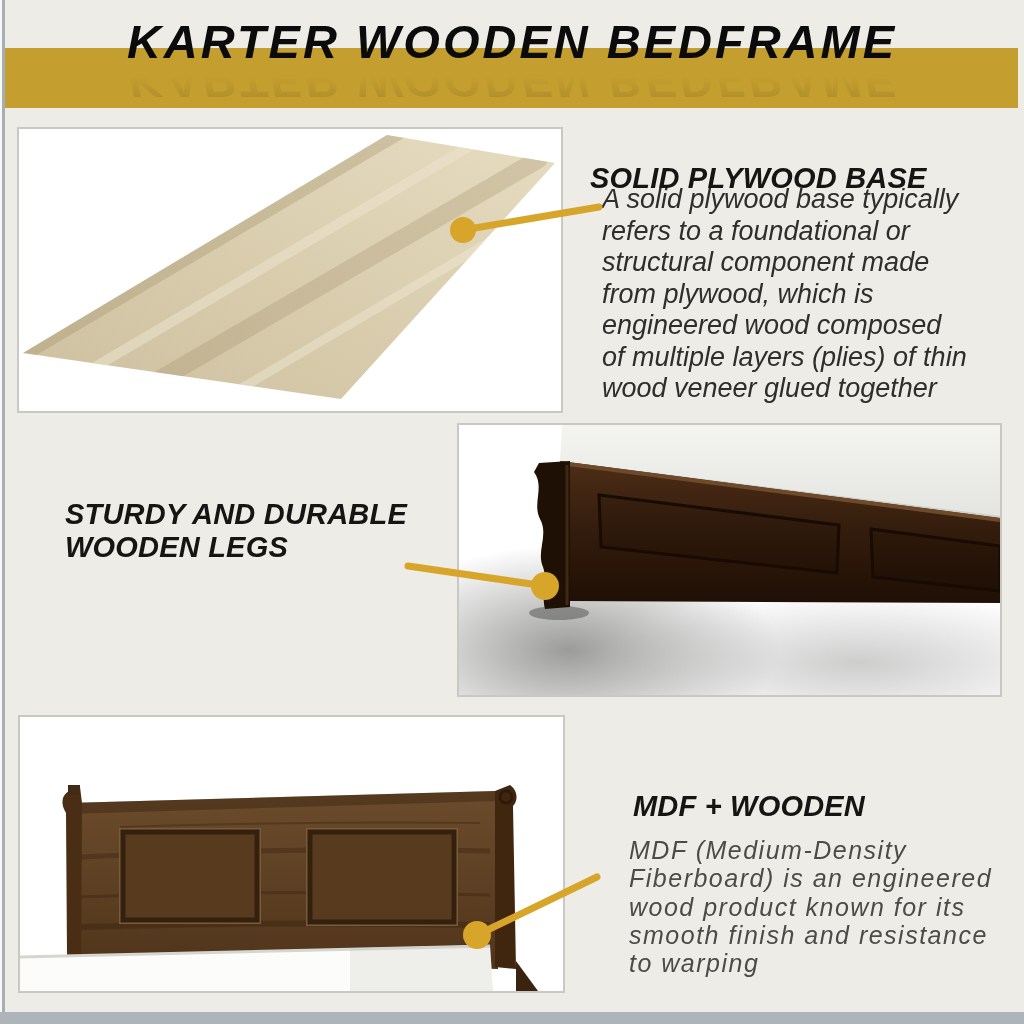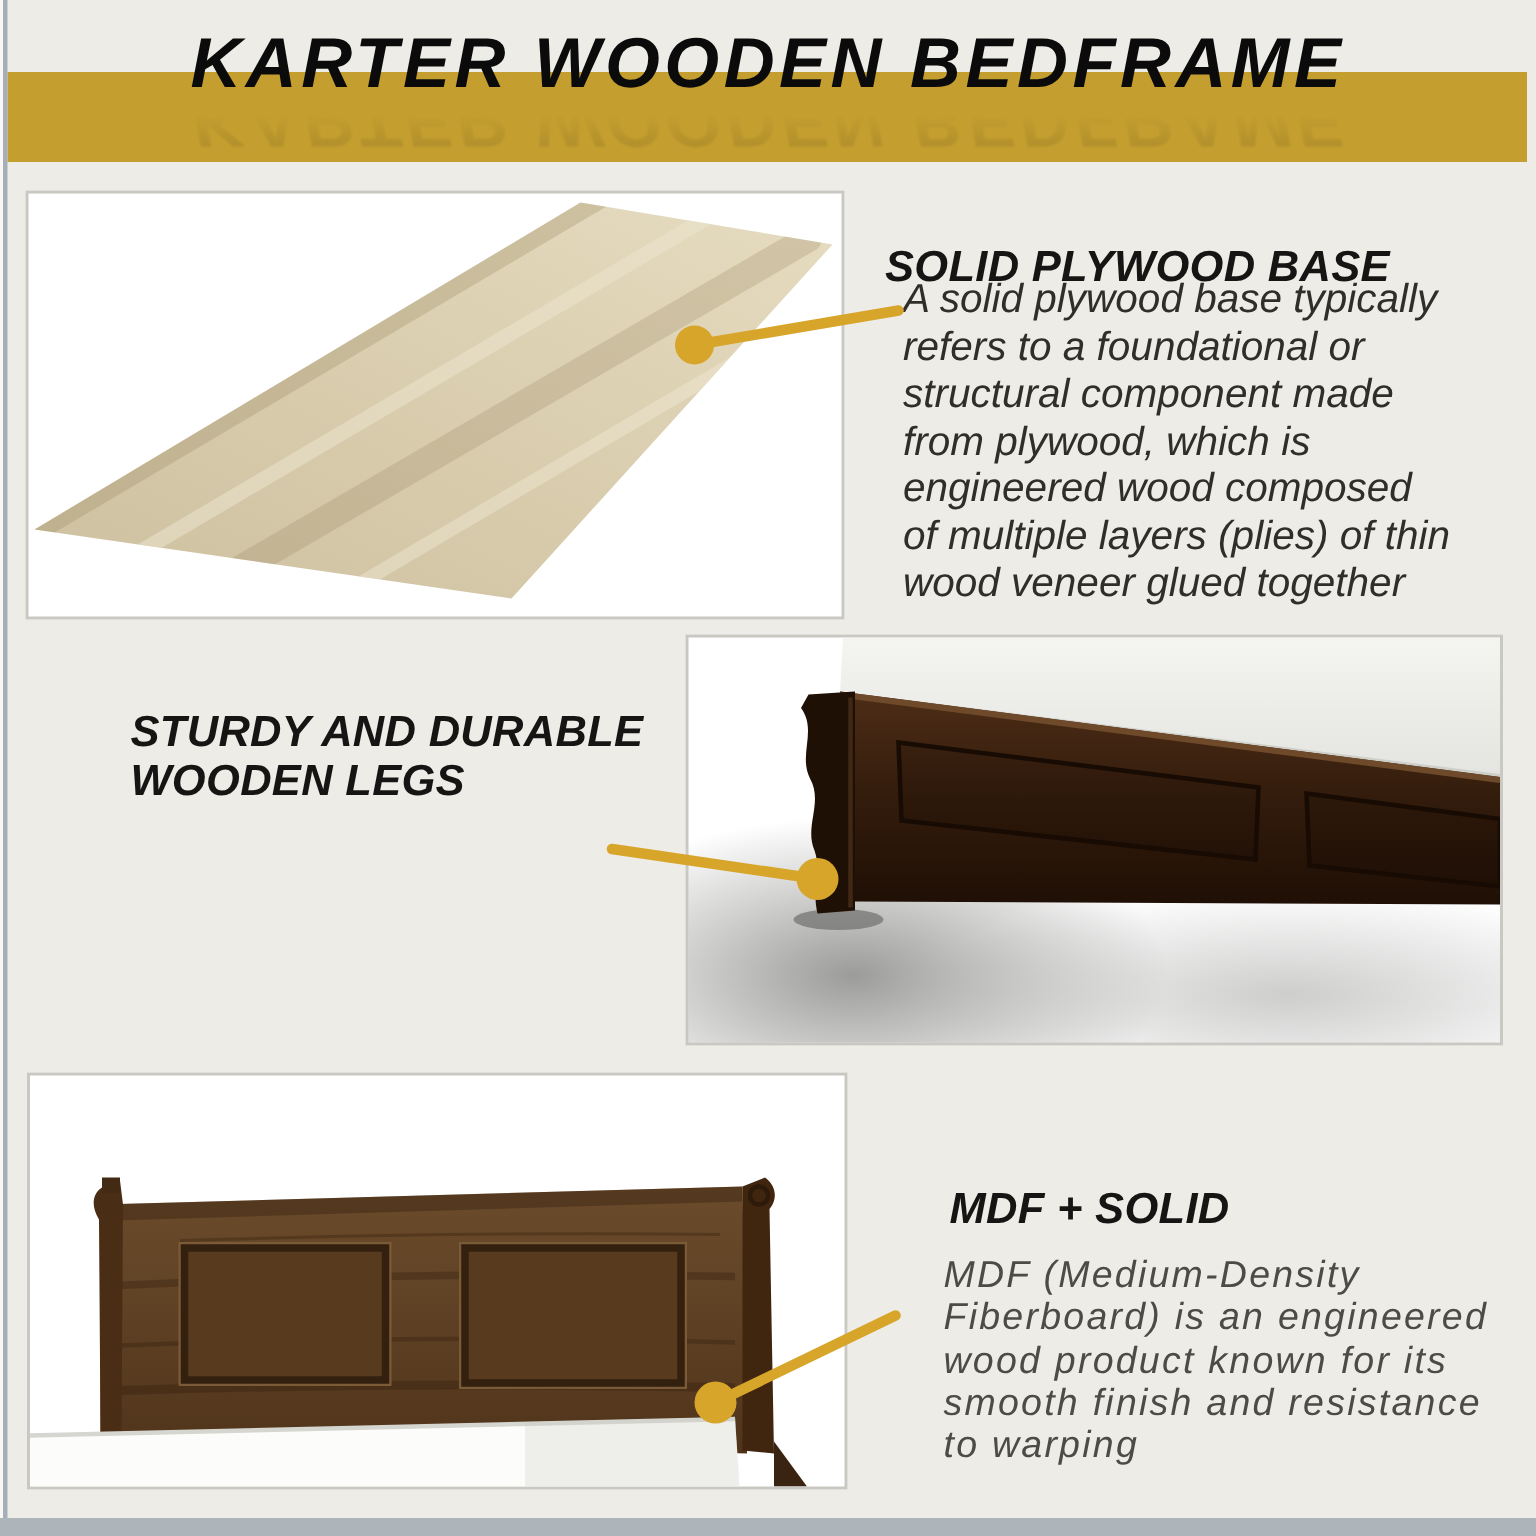--- a/index.html
+++ b/index.html
@@ -39,21 +39,21 @@
   .heading{
     position:absolute;margin:0;color:#161513;font-weight:700;
     font-size:29px;line-height:33px;letter-spacing:0.2px;white-space:pre-line;
   }
   .body-copy{
     position:absolute;margin:0;color:#2f2e2b;
     font-size:27px;line-height:31.5px;white-space:pre-line;
   }
   .h-1{left:590px;top:146px;margin-top:16px;}
   .b-1{left:602px;top:184px;width:430px;}
-  .h-2{left:65px;top:472px;margin-left:22px;}
+  .h-2{left:65px;top:498px;}
   .b-2{left:63px;top:556px;width:420px;}
   .h-3{left:633px;top:790px;}
   .b-3{left:629px;top:836px;width:400px;color:#4c4b47;font-size:25px;line-height:28.3px;letter-spacing:1.5px;}
 
   .callouts{position:absolute;left:0;top:0;pointer-events:none;}
 </style>
 </head>
 <body>
 
 <div class="page">
@@ -162,21 +162,21 @@
       <path d="M475,74 L490,68 C497,73 499,82 493,89 L496,252 L475,250 Z" fill="#40260f"></path>
       <circle cx="486" cy="80" r="6" fill="none" stroke="#2e1a0a" stroke-width="3"></circle>
 
       <polygon points="0,240 470,228 473,274 0,274" fill="#fcfcfa"></polygon>
       <line x1="0" y1="240" x2="470" y2="229" stroke="#d6d6d1" stroke-width="3"></line>
       <polygon points="330,231 470,228 473,274 330,274" fill="rgba(205,205,200,0.30)"></polygon>
 
       <polygon points="496,244 518,274 496,274" fill="#3a2310"></polygon>
     </svg>
   </figure>
-  <h2 class="heading h-3">MDF + SOLID</h2>
+  <h2 class="heading h-3">MDF + WOODEN</h2>
   <p class="body-copy b-3">MDF (Medium-Density
 Fiberboard) is an engineered
 wood product known for its
 smooth finish and resistance
 to warping</p>
 
   <svg class="callouts" width="1024" height="1024" viewBox="0 0 1024 1024">
     <g stroke="#d7a529" stroke-width="7" stroke-linecap="round">
       <line x1="463" y1="230" x2="599" y2="207"></line>
       <line x1="545" y1="586" x2="408" y2="566"></line>

